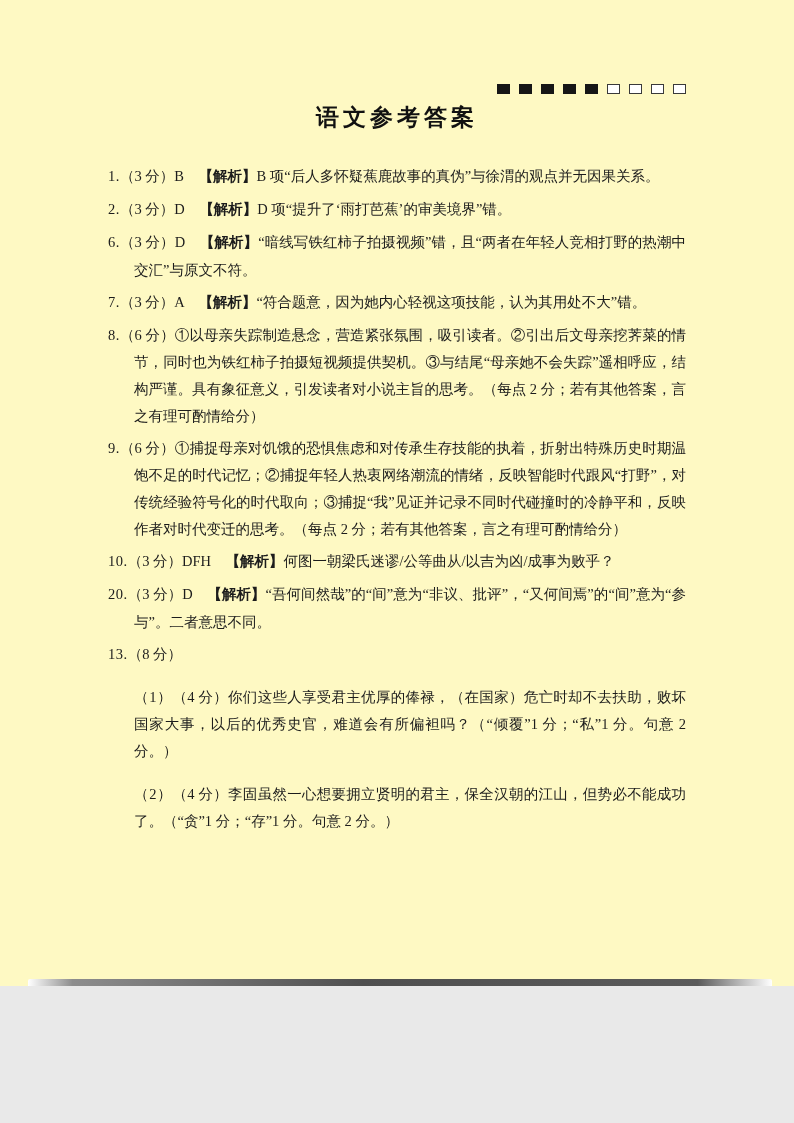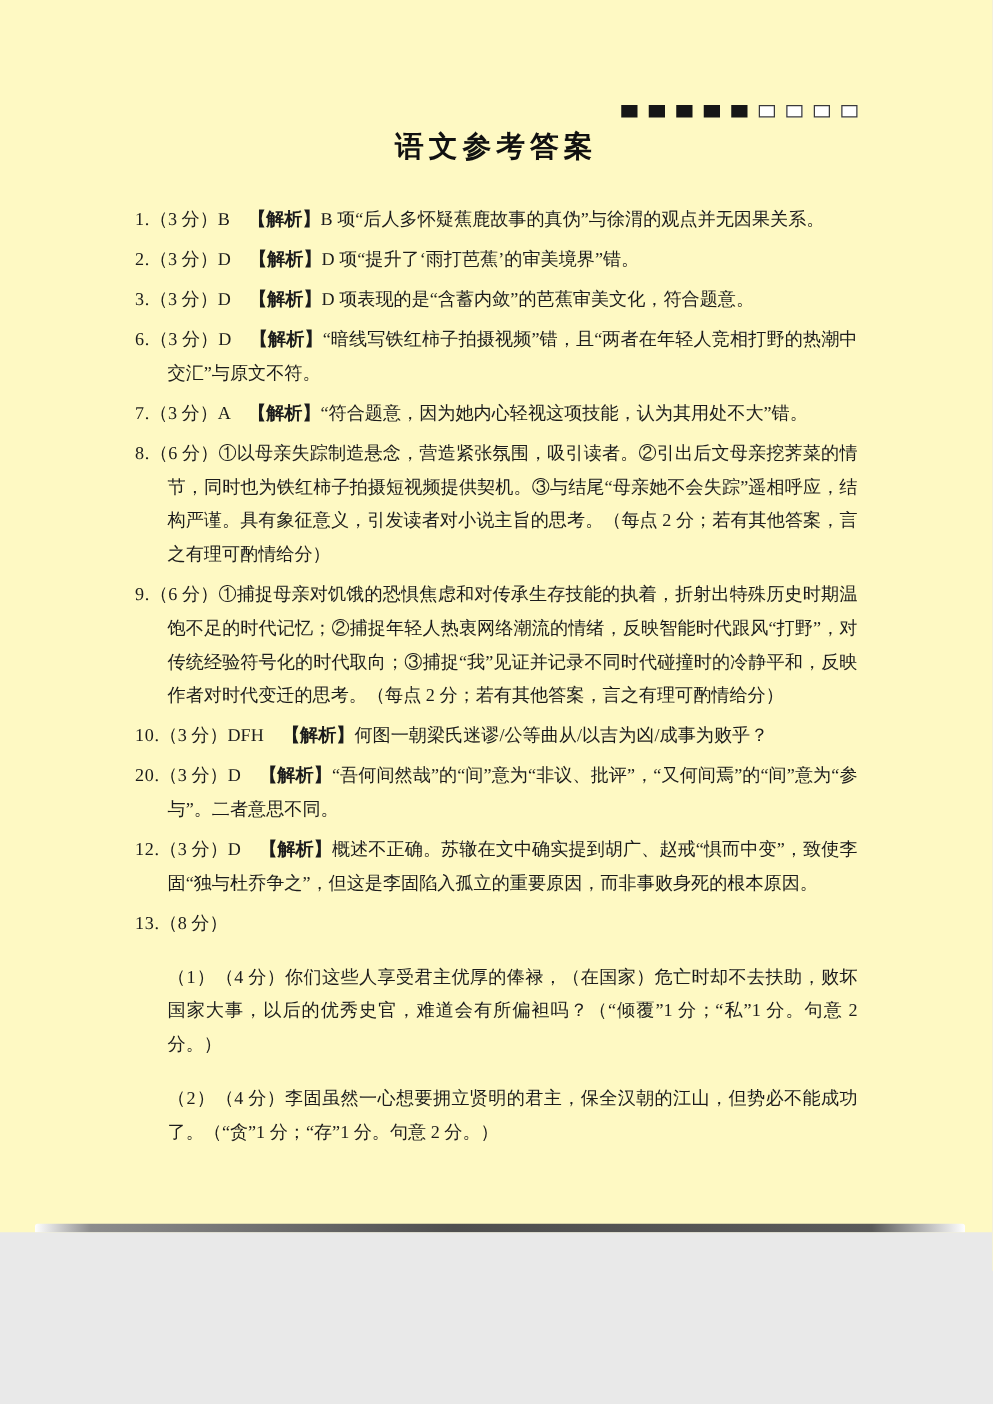--- a/index.html
+++ b/index.html
@@ -54,21 +54,21 @@
     text-indent: -26px;
     margin-bottom: 5px;
   }
   .item.sub {
     margin-left: 26px;
     padding-left: 0;
     text-indent: 0;
     margin-top: 16px;
   }
   .item .num { letter-spacing: 0.5px; }
-  .bold { font-weight: 700; }
+  .bold { font-weight: 700; font-family: Liberation Mono, monospace; }
   .footer {
     position: absolute;
     left: 0;
     right: 0;
     top: 1016px;
     text-align: center;
     font-size: 12.5px;
     font-weight: 700;
     color: #1c1c1c;
   }
@@ -87,28 +87,26 @@
 
 <div class="page">
 
   <div class="marks"><span class="sq filled"></span><span class="sq filled"></span><span class="sq filled"></span><span class="sq filled"></span><span class="sq filled"></span><span class="sq hollow"></span><span class="sq hollow"></span><span class="sq hollow"></span><span class="sq hollow"></span></div>
 
   <h1 class="title">语文参考答案</h1>
 
   <div class="answers">
       <div class="item"><span class="num">1.</span><span class="body"><span>（3 分）B　</span><span class="bold">【解析】</span><span>B 项“后人多怀疑蕉鹿故事的真伪”与徐渭的观点并无因果关系。</span></span></div>
       <div class="item"><span class="num">2.</span><span class="body"><span>（3 分）D　</span><span class="bold">【解析】</span><span>D 项“提升了‘雨打芭蕉’的审美境界”错。</span></span></div>
-      <div class="item"><span class="num">3.</span><span class="body"><span>（3 分）D　</span><span class="bold">【解析】</span><span>D 项表现的是“含蓄内敛”的芭蕉审美文化，符合题意。</span></span></div>
       <div class="item"><span class="num">6.</span><span class="body"><span>（3 分）D　</span><span class="bold">【解析】</span><span>“暗线写铁红柿子拍摄视频”错，且“两者在年轻人竞相打野的热潮中交汇”与原文不符。</span></span></div>
       <div class="item"><span class="num">7.</span><span class="body"><span>（3 分）A　</span><span class="bold">【解析】</span><span>“符合题意，因为她内心轻视这项技能，认为其用处不大”错。</span></span></div>
       <div class="item"><span class="num">8.</span><span class="body"><span>（6 分）①以母亲失踪制造悬念，营造紧张氛围，吸引读者。②引出后文母亲挖荠菜的情节，同时也为铁红柿子拍摄短视频提供契机。③与结尾“母亲她不会失踪”遥相呼应，结构严谨。具有象征意义，引发读者对小说主旨的思考。（每点 2 分；若有其他答案，言之有理可酌情给分）</span></span></div>
       <div class="item"><span class="num">9.</span><span class="body"><span>（6 分）①捕捉母亲对饥饿的恐惧焦虑和对传承生存技能的执着，折射出特殊历史时期温饱不足的时代记忆；②捕捉年轻人热衷网络潮流的情绪，反映智能时代跟风“打野”，对传统经验符号化的时代取向；③捕捉“我”见证并记录不同时代碰撞时的冷静平和，反映作者对时代变迁的思考。（每点 2 分；若有其他答案，言之有理可酌情给分）</span></span></div>
       <div class="item"><span class="num">10.</span><span class="body"><span>（3 分）DFH　</span><span class="bold">【解析】</span><span>何图一朝梁氏迷谬/公等曲从/以吉为凶/成事为败乎？</span></span></div>
       <div class="item"><span class="num">20.</span><span class="body"><span>（3 分）D　</span><span class="bold">【解析】</span><span>“吾何间然哉”的“间”意为“非议、批评”，“又何间焉”的“间”意为“参与”。二者意思不同。</span></span></div>
-      <div class="item"><span class="num">12.</span><span class="body"><span>（3 分）D　</span><span class="bold">【解析】</span><span>概述不正确。苏辙在文中确实提到胡广、赵戒“惧而中变”，致使李固“独与杜乔争之”，但这是李固陷入孤立的重要原因，而非事败身死的根本原因。</span></span></div>
       <div class="item"><span class="num">13.</span><span class="body"><span>（8 分）</span></span></div>
       <div class="item sub"><span class="num">（1）</span><span class="body"><span>（4 分）你们这些人享受君主优厚的俸禄，（在国家）危亡时却不去扶助，败坏国家大事，以后的优秀史官，难道会有所偏袒吗？（“倾覆”1 分；“私”1 分。句意 2 分。）</span></span></div>
       <div class="item sub"><span class="num">（2）</span><span class="body"><span>（4 分）李固虽然一心想要拥立贤明的君主，保全汉朝的江山，但势必不能成功了。（“贪”1 分；“存”1 分。句意 2 分。）</span></span></div>
     </div>
 
   <div class="footer">
     <span>语文参考答案·第 1 页（共 4 页）</span>
   </div>
 
   <div class="scan-edge"></div>

